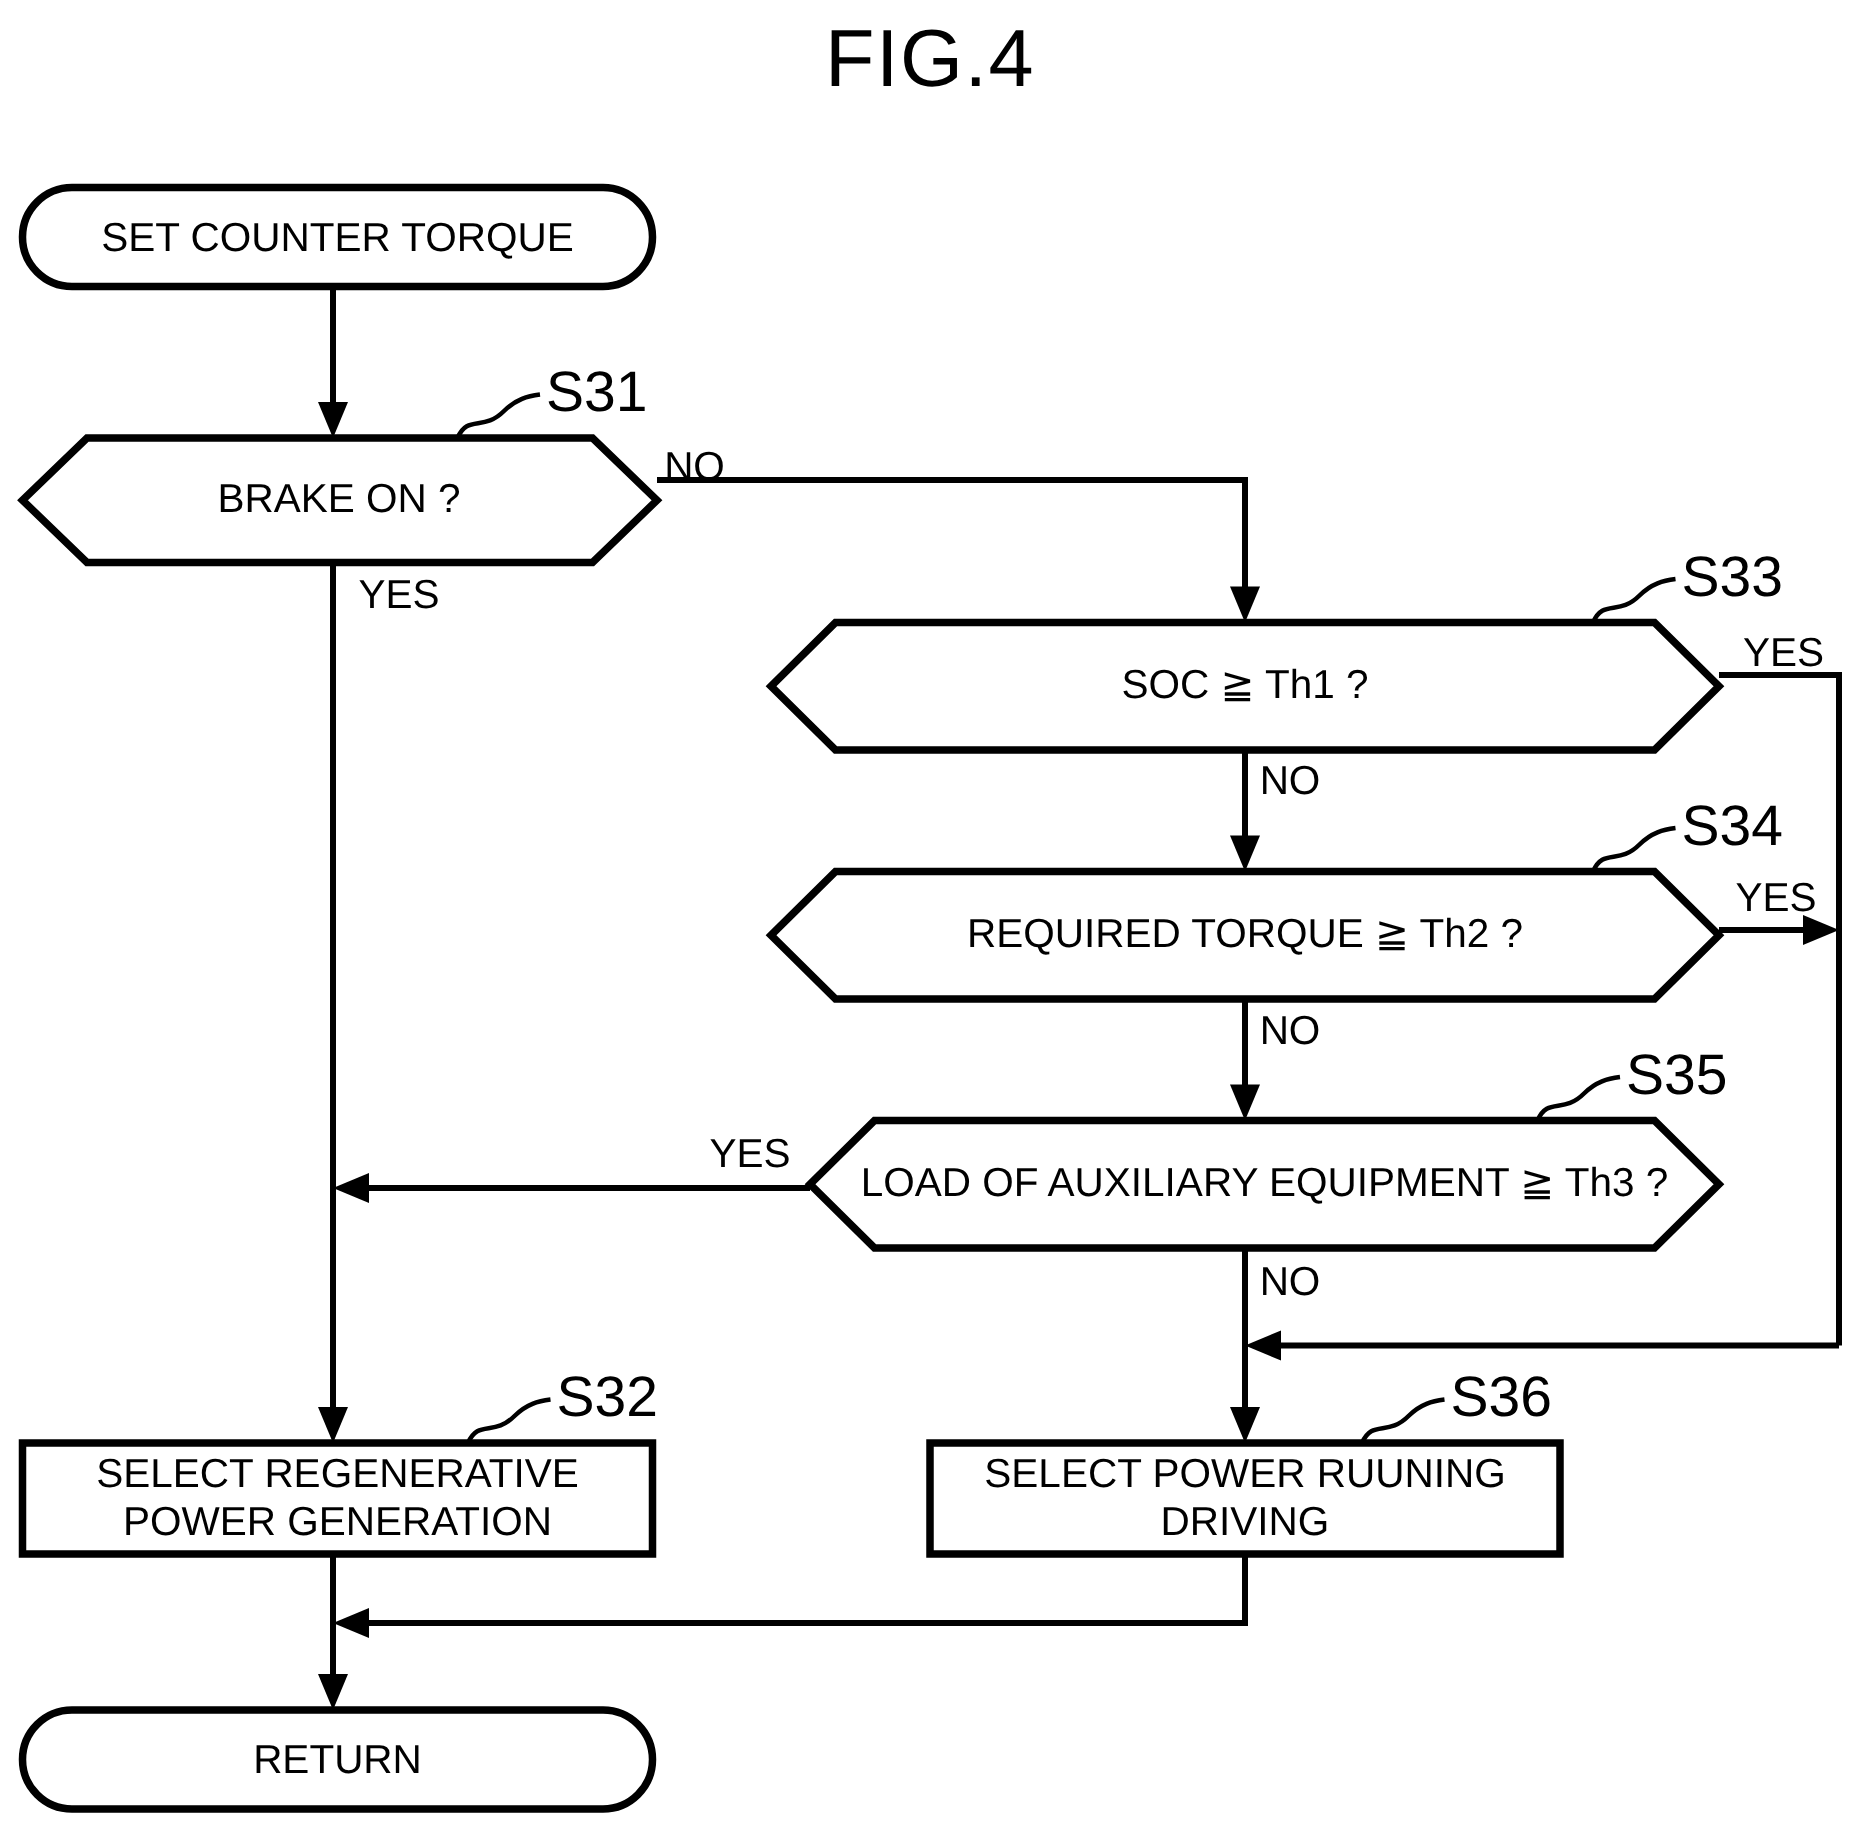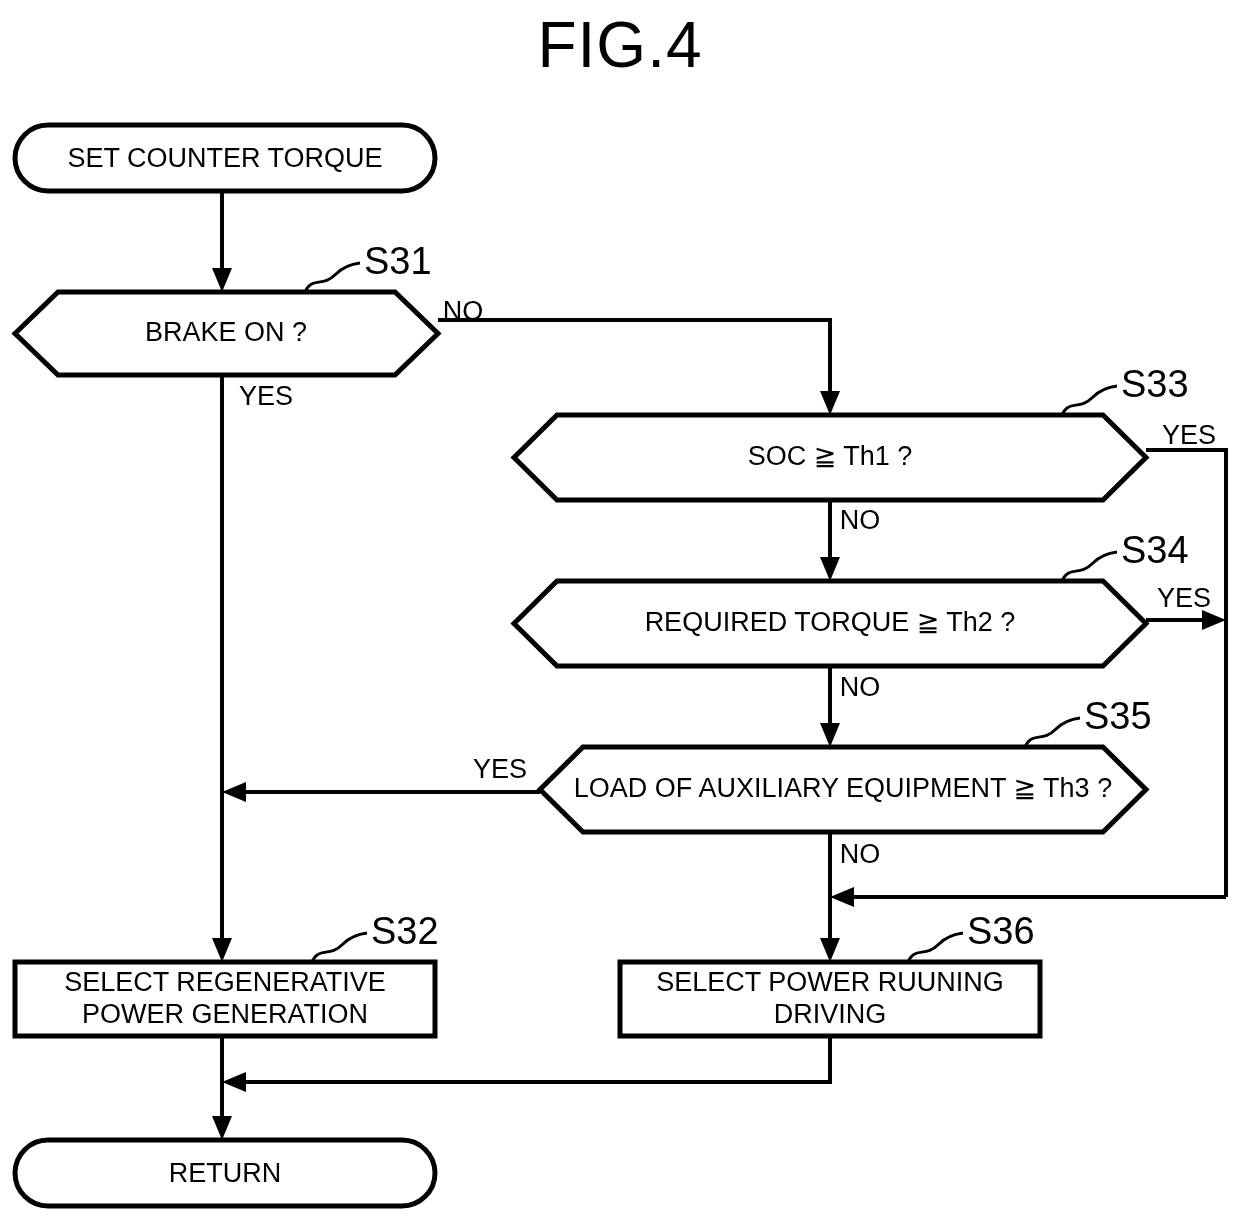--- a/index.html
+++ b/index.html
@@ -20,21 +20,21 @@
     width: 1240px;
     height: 1224px;
     background: #ffffff;
   }
   #figure-title {
     position: absolute;
     left: 0;
     top: 8px;
     width: 1240px;
     text-align: center;
-    font-size: 64px;
+    font-size: 54px;
     letter-spacing: 1px;
     font-weight: 400;
     font-family: "Liberation Sans", sans-serif;
   }
   svg#flow {
     position: absolute;
     left: 0;
     top: 0;
     width: 1240px;
     height: 1224px;

